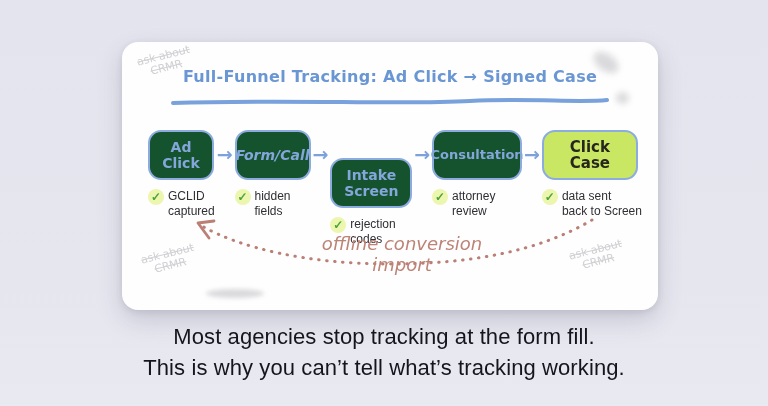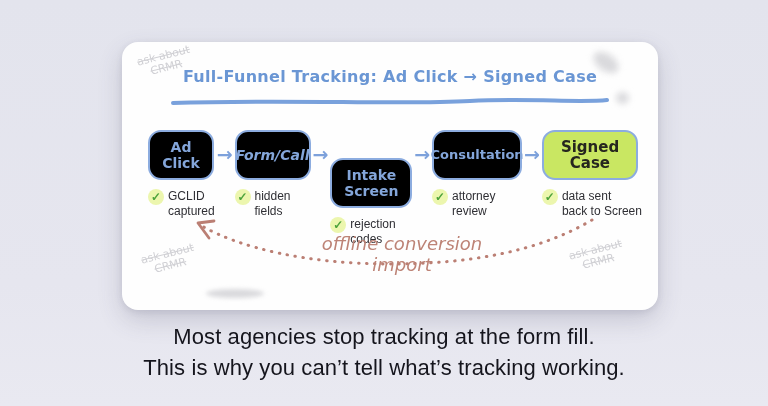--- a/index.html
+++ b/index.html
@@ -22,21 +22,21 @@
     font-family:"DejaVu Sans", sans-serif;
   }
   .underline-svg { position:absolute; top:55px; left:48px; }
   
   .flow {
     position:absolute; top:88px; left:26px; right:16px;
     display:flex; justify-content:space-between; align-items:flex-start;
   }
   .stage { display:flex; flex-direction:column; align-items:flex-start; }
   .stage-box {
-    border:2.5px solid #8cacdf; border-radius:13px; background:#000000;
+    border:2.5px solid #8cacdf; border-radius:13px; background:#14532d;
     color:#84a6da; font-weight:600; font-size:14px; line-height:16px;
     height:50px; display:flex; align-items:center; justify-content:center;
     text-align:center; font-family:"DejaVu Sans", sans-serif; padding:2px 4px;
   }
   .s0 .stage-box { width:66px; }
   .s1 .stage-box { width:76px;font-style:italic; }
   .s2 .stage-box { width:82px;margin-top:28px; }
   .s2 .stage-label { max-width:56px; }
   .s3 .stage-box { width:90px; font-size:13px; }
   .s4 .stage-box { width:96px; background:#c9e762; color:#26261f; font-size:15px; }
@@ -167,21 +167,21 @@
             <div>attorney</div>
             <div>review</div>
           </div>
         </div>
       </div>
 
       <div class="flow-arrow">→</div>
 
       <div class="stage s4">
         <div class="stage-box">
-          <span class="stage-label">Signed Case</span>
+          <span class="stage-label">Click Case</span>
         </div>
         <div class="note">
           <span class="check">✓</span>
           <div>
             <div>data sent</div>
             <div>back to Screen</div>
           </div>
         </div>
       </div>
 

